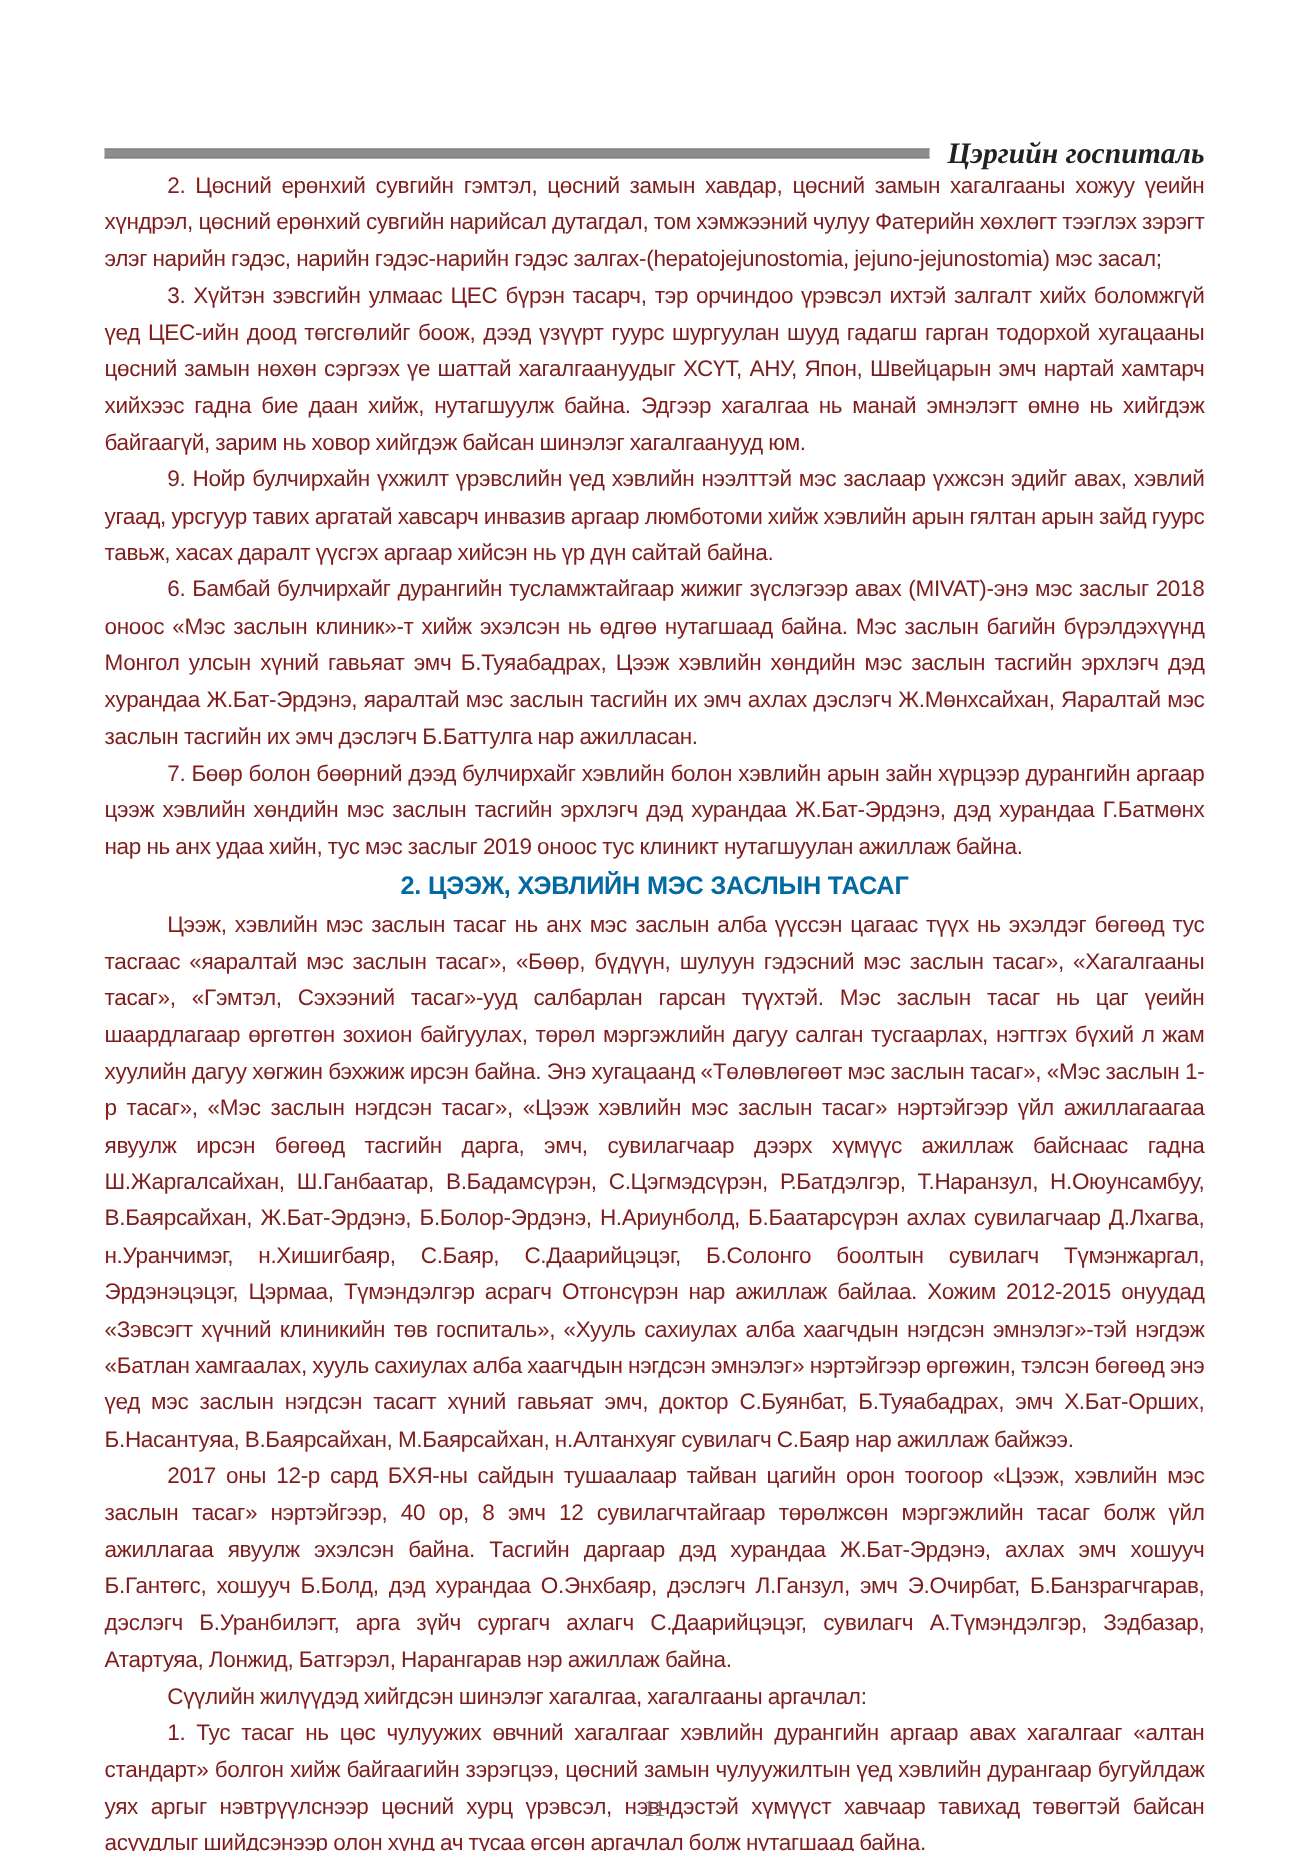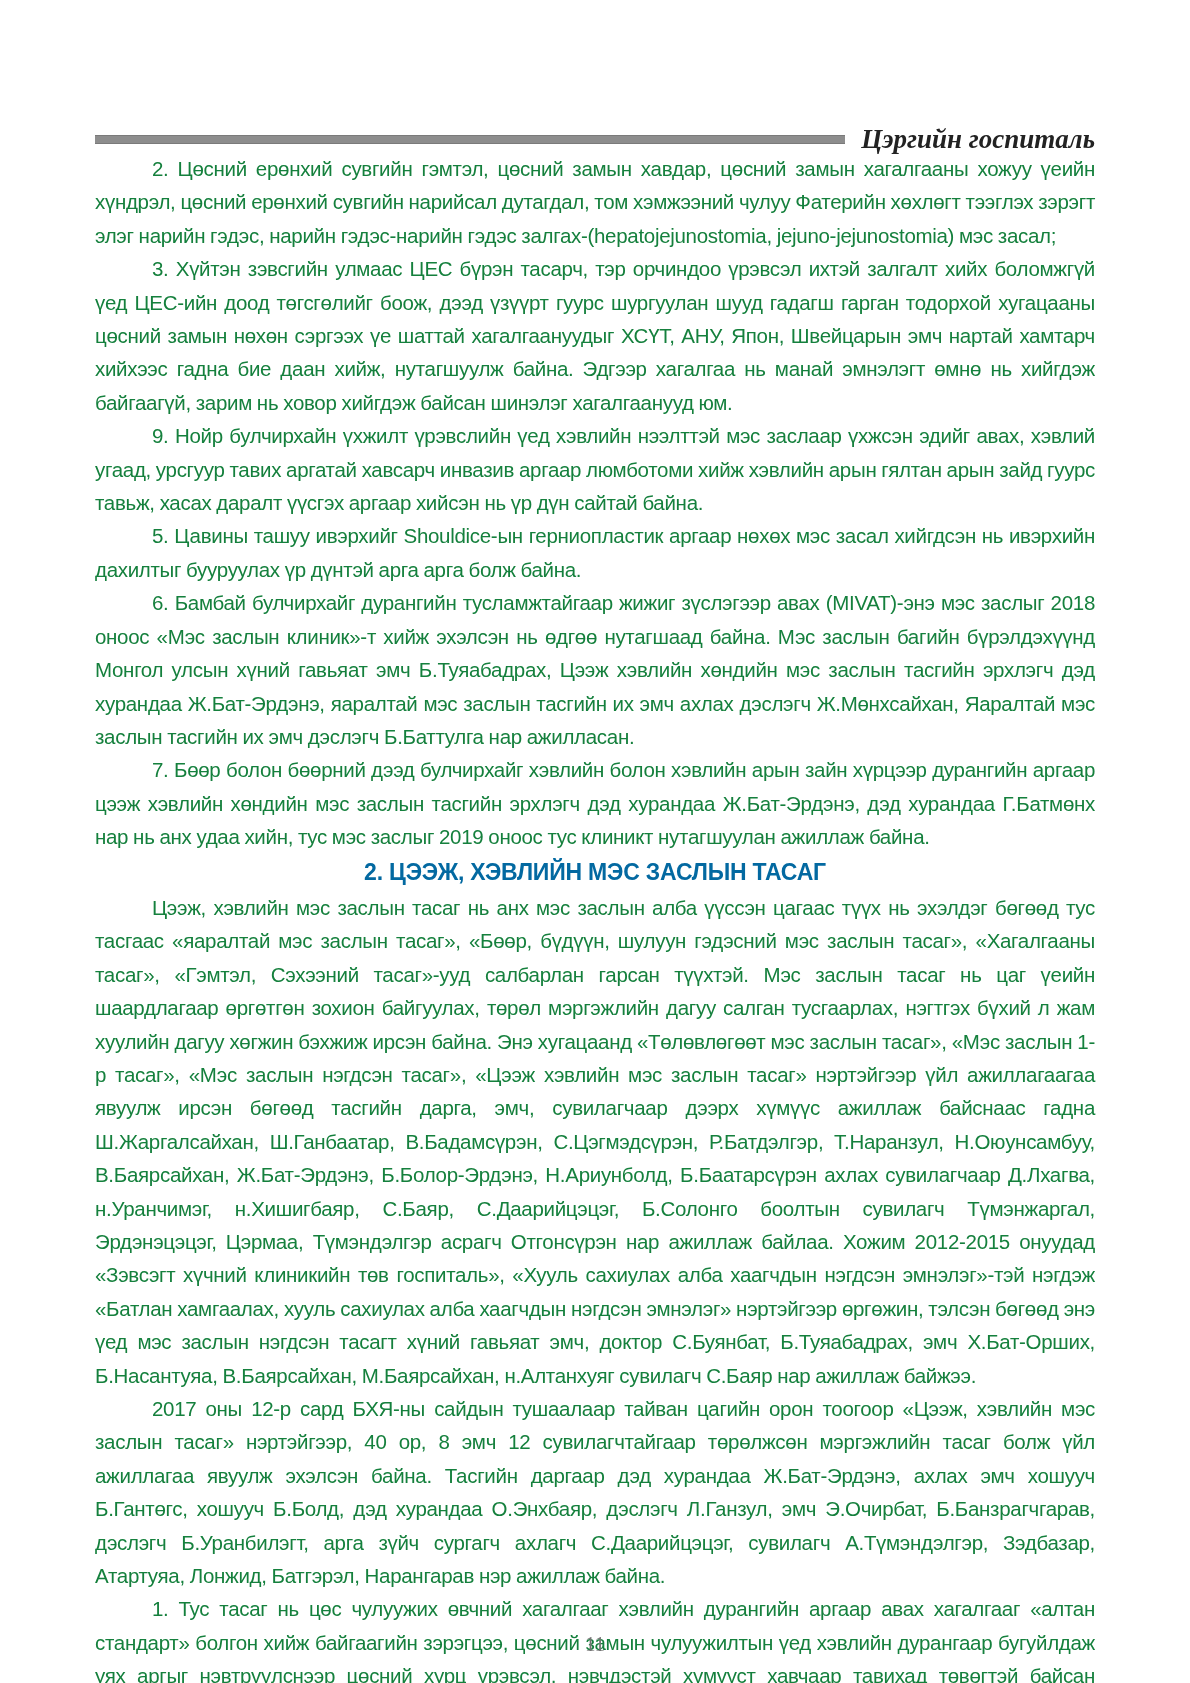--- a/index.html
+++ b/index.html
@@ -49,21 +49,21 @@
     width: 1000px;
   }
   p.para {
     margin: 0;
     font-size: 20.5px;
     line-height: 33.4px;
     text-align: justify;
     text-indent: 57px;
     letter-spacing: -0.3px;
     word-spacing: -0.5px;
-    color: #15803d;
+    color: #7f1d1d;
   }
   h2.section-heading {
     margin: 2px 0 2px 0;
     font-size: 23px;
     font-weight: bold;
     text-align: center;
     letter-spacing: -0.2px;
     line-height: 33.4px;
     color: #0369a1;
   }
@@ -85,27 +85,27 @@
 
   <div class="header">
     <div class="header-rule"></div>
     <div class="header-title">Цэргийн госпиталь</div>
   </div>
 
   <div class="content">
     <p class="para">2. Цөсний ерөнхий сувгийн гэмтэл, цөсний замын хавдар, цөсний замын хагалгааны хожуу үеийн хүндрэл, цөсний ерөнхий сувгийн нарийсал дутагдал, том хэмжээний чулуу Фатерийн хөхлөгт тээглэх зэрэгт элэг нарийн гэдэс, нарийн гэдэс-нарийн гэдэс залгах-(hepatojejunostomia, jejuno-jejunostomia) мэс засал;</p>
     <p class="para">3. Хүйтэн зэвсгийн улмаас ЦЕС бүрэн тасарч, тэр орчиндоо үрэвсэл ихтэй залгалт хийх боломжгүй үед ЦЕС-ийн доод төгсгөлийг боож, дээд үзүүрт гуурс шургуулан шууд гадагш гарган тодорхой хугацааны цөсний замын нөхөн сэргээх үе шаттай хагалгаануудыг ХСҮТ, АНУ, Япон, Швейцарын эмч нартай хамтарч хийхээс гадна бие даан хийж, нутагшуулж байна. Эдгээр хагалгаа нь манай эмнэлэгт өмнө нь хийгдэж байгаагүй, зарим нь ховор хийгдэж байсан шинэлэг хагалгаанууд юм.</p>
     <p class="para">9. Нойр булчирхайн үхжилт үрэвслийн үед хэвлийн нээлттэй мэс заслаар үхжсэн эдийг авах, хэвлий угаад, урсгуур тавих аргатай хавсарч инвазив аргаар люмботоми хийж хэвлийн арын гялтан арын зайд гуурс тавьж, хасах даралт үүсгэх аргаар хийсэн нь үр дүн сайтай байна.</p>
-    <p class="para">5. Цавины ташуу ивэрхийг Shouldice-ын герниопластик аргаар нөхөх мэс засал хийгдсэн нь ивэрхийн дахилтыг бууруулах үр дүнтэй арга арга болж байна.</p>
     <p class="para">6. Бамбай булчирхайг дурангийн тусламжтайгаар жижиг зүслэгээр авах (MIVAT)-энэ мэс заслыг 2018 оноос «Мэс заслын клиник»-т хийж эхэлсэн нь өдгөө нутагшаад байна. Мэс заслын багийн бүрэлдэхүүнд Монгол улсын хүний гавьяат эмч Б.Туяабадрах, Цээж хэвлийн хөндийн мэс заслын тасгийн эрхлэгч дэд хурандаа Ж.Бат-Эрдэнэ, яаралтай мэс заслын тасгийн их эмч ахлах дэслэгч Ж.Мөнхсайхан, Яаралтай мэс заслын тасгийн их эмч дэслэгч Б.Баттулга нар ажилласан.</p>
     <p class="para">7. Бөөр болон бөөрний дээд булчирхайг хэвлийн болон хэвлийн арын зайн хүрцээр дурангийн аргаар цээж хэвлийн хөндийн мэс заслын тасгийн эрхлэгч дэд хурандаа Ж.Бат-Эрдэнэ, дэд хурандаа Г.Батмөнх нар нь анх удаа хийн, тус мэс заслыг 2019 оноос тус клиникт нутагшуулан ажиллаж байна.</p>
 
     <h2 class="section-heading">2. ЦЭЭЖ, ХЭВЛИЙН МЭС ЗАСЛЫН ТАСАГ</h2>
 
     <p class="para">Цээж, хэвлийн мэс заслын тасаг нь анх мэс заслын алба үүссэн цагаас түүх нь эхэлдэг бөгөөд тус тасгаас «яаралтай мэс заслын тасаг», «Бөөр, бүдүүн, шулуун гэдэсний мэс заслын тасаг», «Хагалгааны тасаг», «Гэмтэл, Сэхээний тасаг»-ууд салбарлан гарсан түүхтэй. Мэс заслын тасаг нь цаг үеийн шаардлагаар өргөтгөн зохион байгуулах, төрөл мэргэжлийн дагуу салган тусгаарлах, нэгтгэх бүхий л жам хуулийн дагуу хөгжин бэхжиж ирсэн байна. Энэ хугацаанд «Төлөвлөгөөт мэс заслын тасаг», «Мэс заслын 1-р тасаг», «Мэс заслын нэгдсэн тасаг», «Цээж хэвлийн мэс заслын тасаг» нэртэйгээр үйл ажиллагаагаа явуулж ирсэн бөгөөд тасгийн дарга, эмч, сувилагчаар дээрх хүмүүс ажиллаж байснаас гадна Ш.Жаргалсайхан, Ш.Ганбаатар, В.Бадамсүрэн, С.Цэгмэдсүрэн, Р.Батдэлгэр, Т.Наранзул, Н.Оюунсамбуу, В.Баярсайхан, Ж.Бат-Эрдэнэ, Б.Болор-Эрдэнэ, Н.Ариунболд, Б.Баатарсүрэн ахлах сувилагчаар Д.Лхагва, н.Уранчимэг, н.Хишигбаяр, С.Баяр, С.Даарийцэцэг, Б.Солонго боолтын сувилагч Түмэнжаргал, Эрдэнэцэцэг, Цэрмаа, Түмэндэлгэр асрагч Отгонсүрэн нар ажиллаж байлаа. Хожим 2012-2015 онуудад «Зэвсэгт хүчний клиникийн төв госпиталь», «Хууль сахиулах алба хаагчдын нэгдсэн эмнэлэг»-тэй нэгдэж «Батлан хамгаалах, хууль сахиулах алба хаагчдын нэгдсэн эмнэлэг» нэртэйгээр өргөжин, тэлсэн бөгөөд энэ үед мэс заслын нэгдсэн тасагт хүний гавьяат эмч, доктор С.Буянбат, Б.Туяабадрах, эмч Х.Бат-Орших, Б.Насантуяа, В.Баярсайхан, М.Баярсайхан, н.Алтанхуяг сувилагч С.Баяр нар ажиллаж байжээ.</p>
     <p class="para">2017 оны 12-р сард БХЯ-ны сайдын тушаалаар тайван цагийн орон тоогоор «Цээж, хэвлийн мэс заслын тасаг» нэртэйгээр, 40 ор, 8 эмч 12 сувилагчтайгаар төрөлжсөн мэргэжлийн тасаг болж үйл ажиллагаа явуулж эхэлсэн байна. Тасгийн даргаар дэд хурандаа Ж.Бат-Эрдэнэ, ахлах эмч хошууч Б.Гантөгс, хошууч Б.Болд, дэд хурандаа О.Энхбаяр, дэслэгч Л.Ганзул, эмч Э.Очирбат, Б.Банзрагчгарав, дэслэгч Б.Уранбилэгт, арга зүйч сургагч ахлагч С.Даарийцэцэг, сувилагч А.Түмэндэлгэр, Зэдбазар, Атартуяа, Лонжид, Батгэрэл, Нарангарав нэр ажиллаж байна.</p>
+    <p class="para">Сүүлийн жилүүдэд хийгдсэн шинэлэг хагалгаа, хагалгааны аргачлал:</p>
     <p class="para">1. Тус тасаг нь цөс чулуужих өвчний хагалгааг хэвлийн дурангийн аргаар авах хагалгааг «алтан стандарт» болгон хийж байгаагийн зэрэгцээ, цөсний замын чулуужилтын үед хэвлийн дурангаар бугуйлдаж уях аргыг нэвтрүүлснээр цөсний хурц үрэвсэл, нэвчдэстэй хүмүүст хавчаар тавихад төвөгтэй байсан асуудлыг шийдсэнээр олон хүнд ач тусаа өгсөн аргачлал болж нутагшаад байна.</p>
 
   </div>
 
   <div class="page-number">11</div>
 
 </div>
 
 </body></html>

